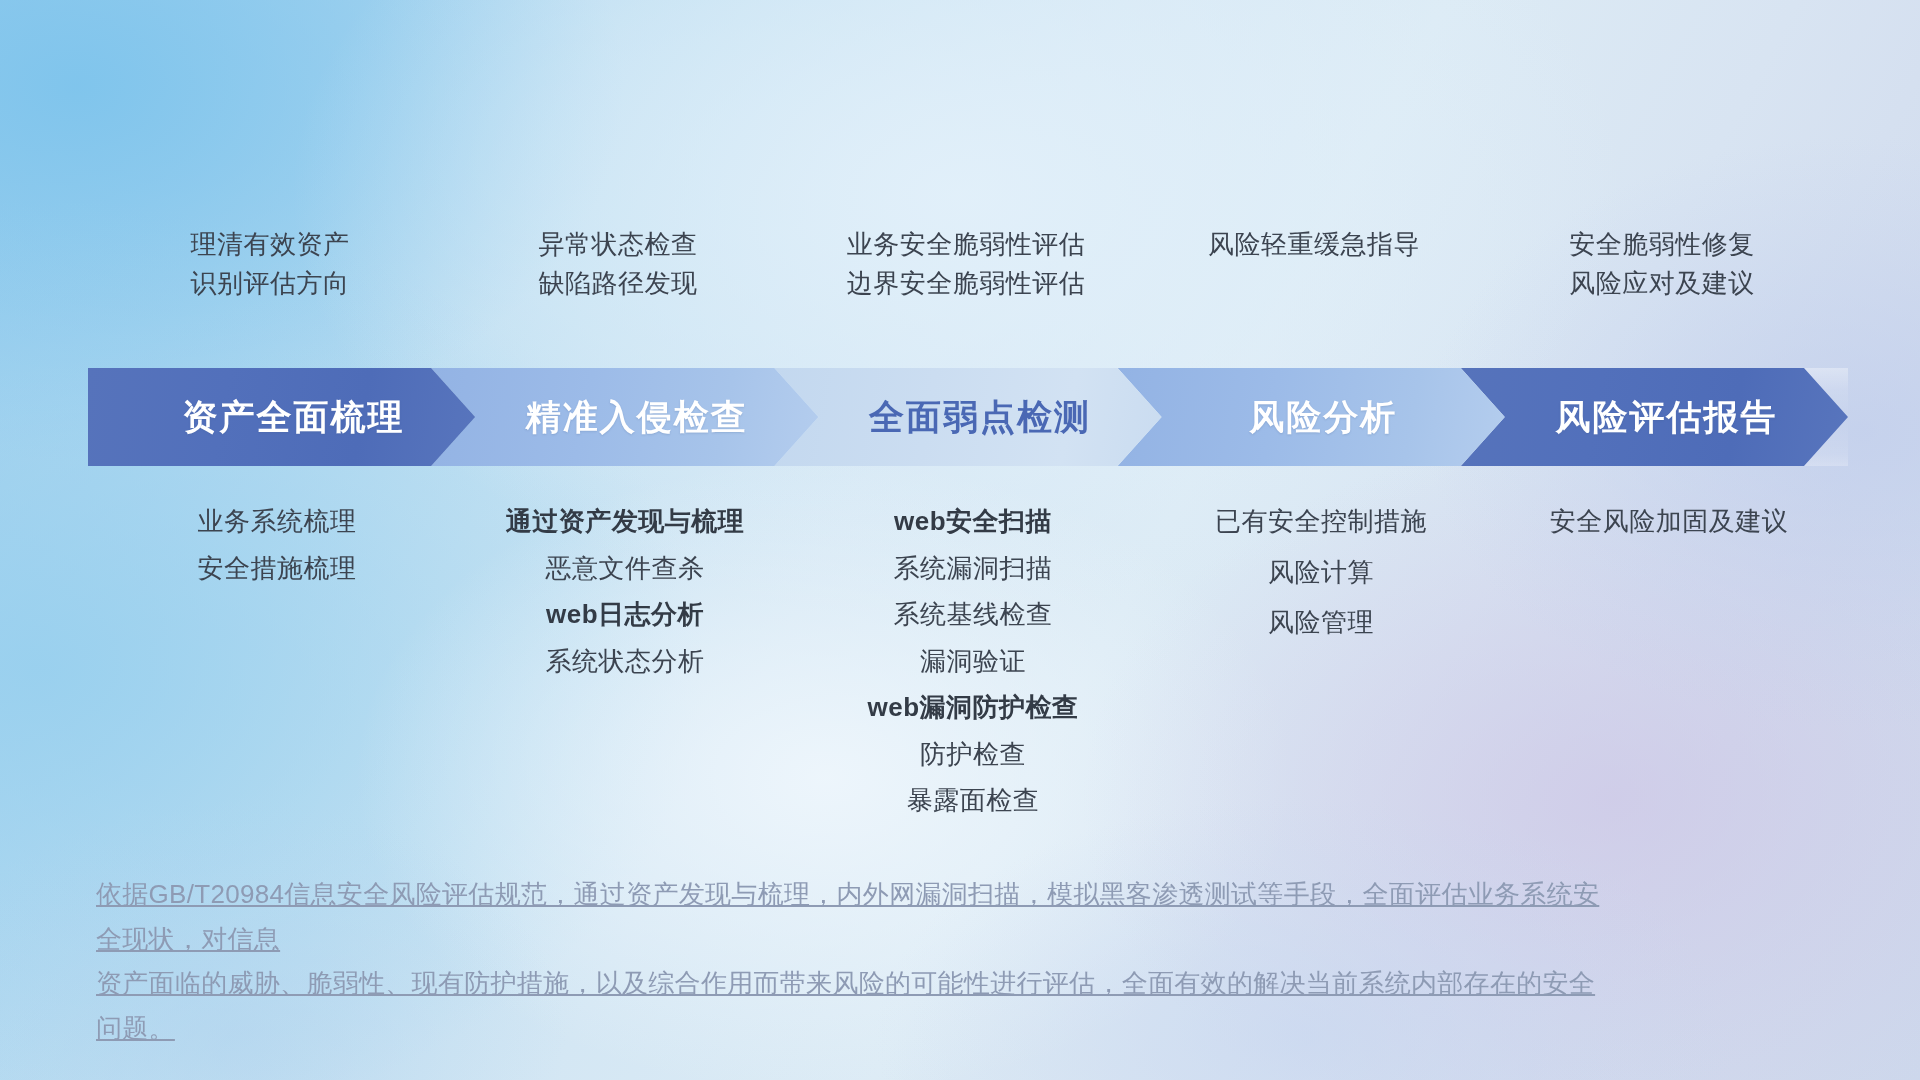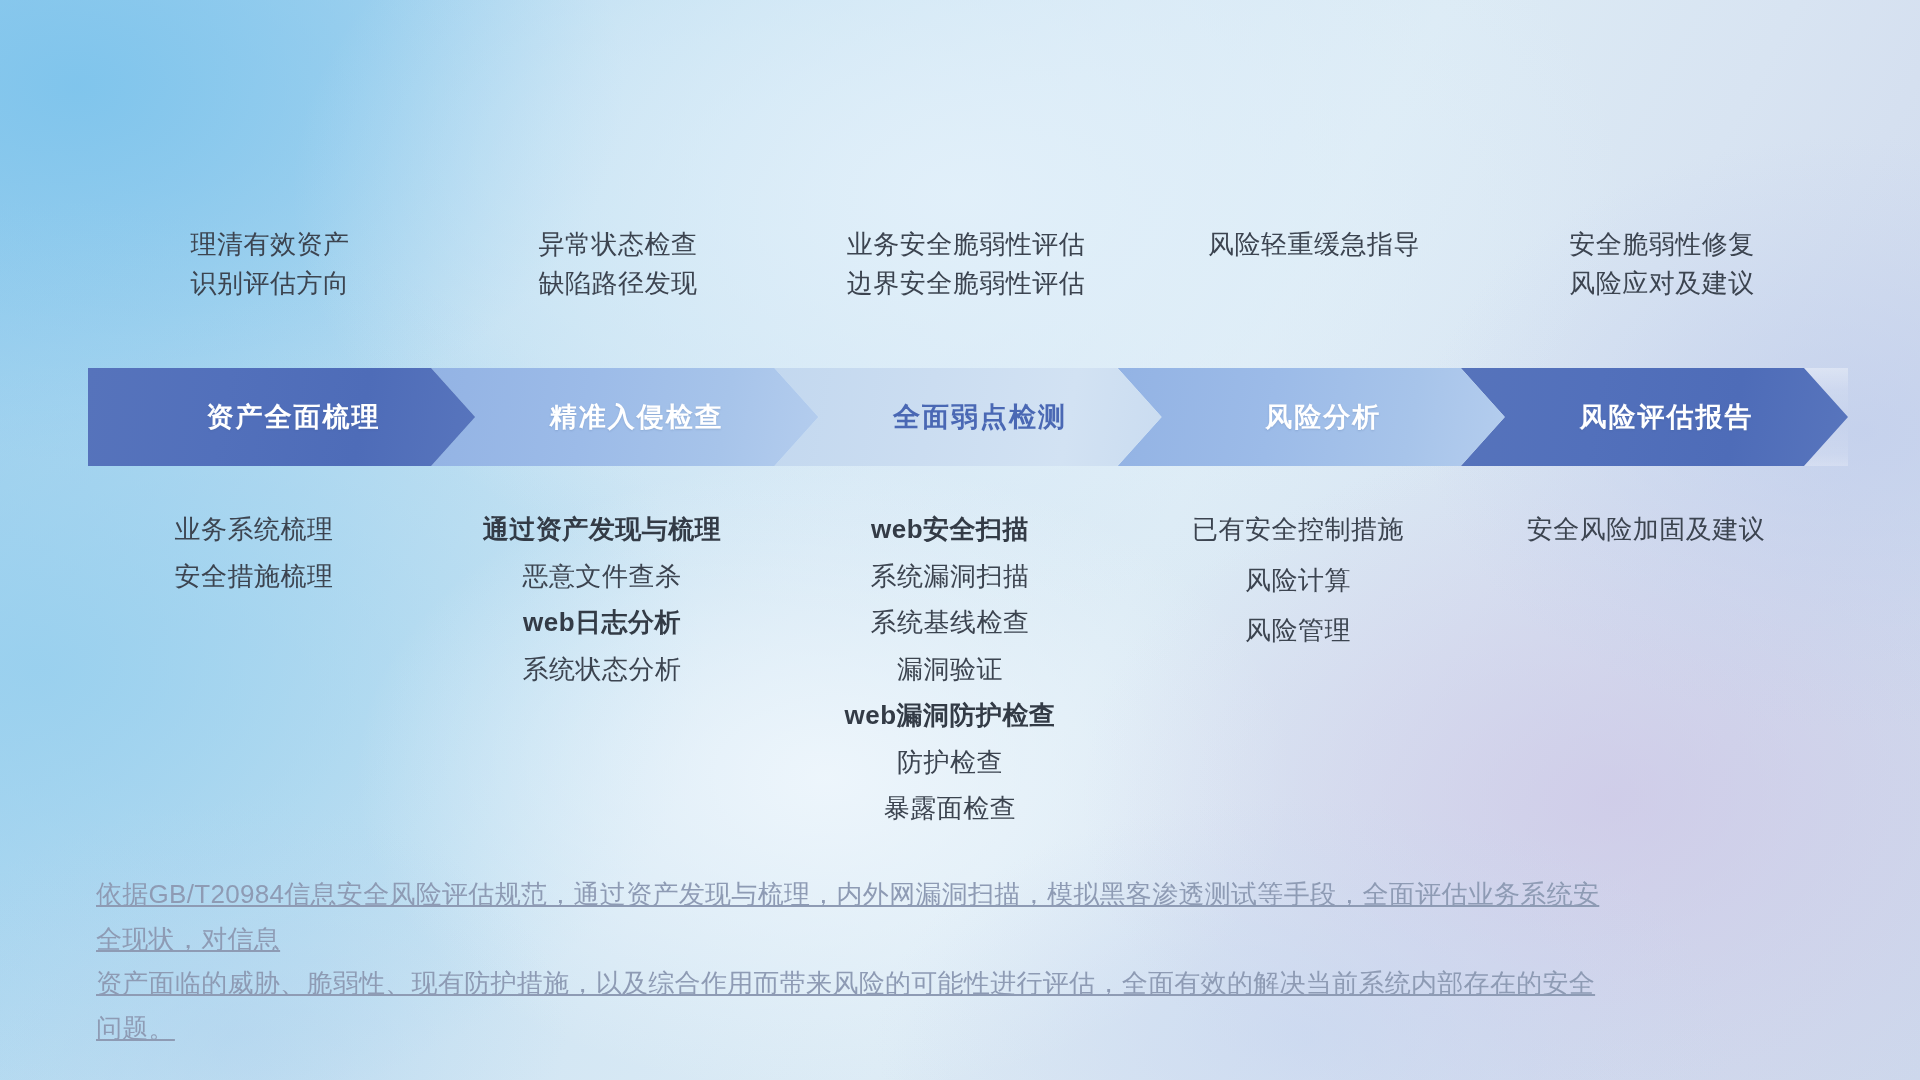--- a/index.html
+++ b/index.html
@@ -112,21 +112,21 @@
     display: flex;
     align-items: center;
     justify-content: center;
     clip-path: polygon(0 0, calc(100% - 44px) 0, 100% 50%, calc(100% - 44px) 100%, 0 100%);
   }
   
   .chev.notched {
     clip-path: polygon(0 0, calc(100% - 44px) 0, 100% 50%, calc(100% - 44px) 100%, 0 100%, 44px 50%);
   }
   .chev .label {
-    font-size: 27px;
+    font-size: 35px;
     font-weight: bold;
     letter-spacing: 2px;
     white-space: nowrap;
     position: relative;
     left: 12px;
     text-shadow: 0 1px 2px rgba(70,95,140,0.22);
   }
   .chev.light-label .label { text-shadow: none; }
 
   
@@ -139,25 +139,24 @@
       rgba(255,255,255,0.10) 22%,
       rgba(255,255,255,0.00) 52%,
       rgba(255,255,255,0.10) 88%,
       rgba(255,255,255,0.24) 100%);
   }
 
   
   .bottom-row {
     position: absolute;
     top: 505px;
-    left: 80px;
+    left: 103px;
     width: 1740px;
     display: flex;
     align-items: flex-start;
-    margin-top: 8px;
   }
   .col-bottom {
     display: flex;
     flex-direction: column;
     align-items: center;
     gap: 14px;
   }
   .col-bottom .item {
     font-size: 26px;
     color: #3c4450;

